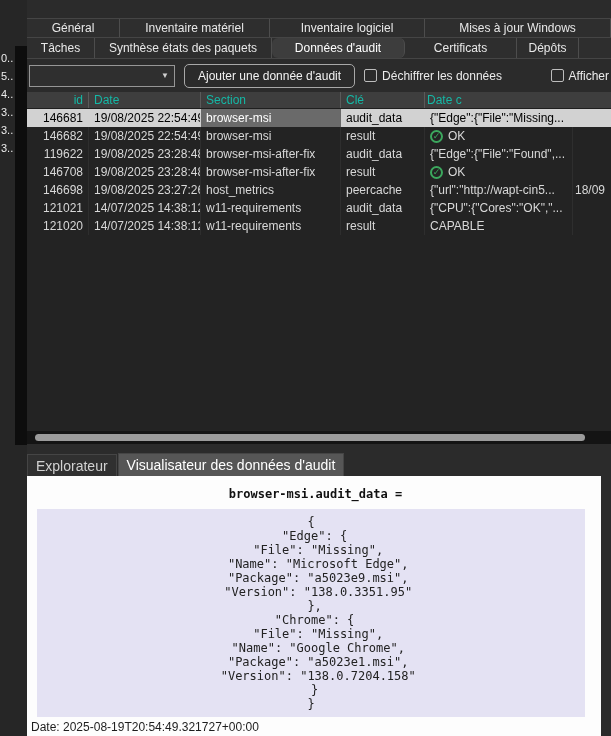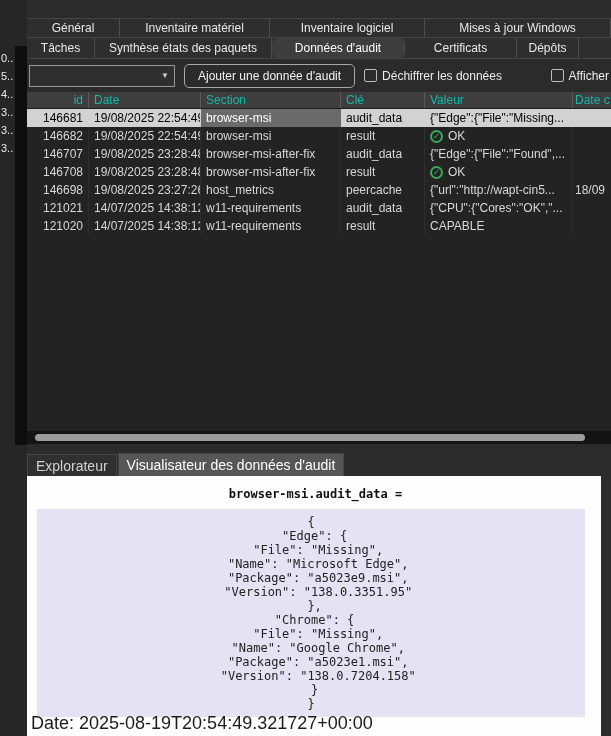--- a/index.html
+++ b/index.html
@@ -54,21 +54,21 @@
   .hscroll .thumb { position:absolute; top:3px; left:8px; right:26px; height:7px; border-radius:3.5px; background:#9b9b9b; }
   .gap2 { height:9px; flex:none; }
 
   .btabs { flex:none; height:23px; display:flex; align-items:flex-end; gap:1px; }
   .btab { height:22px; display:flex; align-items:center; padding:0 8px; font-size:14px; color:#d2d2d2; background:#303030; border:1px solid #454545; border-bottom:none; white-space:nowrap; }
   .btab.active { background:#565656; color:#ffffff; height:23px; }
 
   .viewer { flex:1; background:#fdfdfd; margin-right:10px; position:relative; padding:11px 16px 16px 10px; overflow:hidden;text-align:center; }
   .vtitle { font-family:"DejaVu Sans Mono", monospace; font-weight:bold; font-size:12px; color:#111; padding-left:9px; white-space:nowrap; }
   .vjson { margin-top:8px; background:#e4e2f3; padding:6px 10px; font-family:"DejaVu Sans Mono", monospace; font-size:12px; line-height:14px; color:#222; white-space:pre; overflow:hidden; }
-  .vdate { position:absolute; left:4px; bottom:2px; font-size:18px; color:#1d1d1d; white-space:nowrap; }
+  .vdate { position:absolute; left:4px; bottom:2px; font-size:12px; color:#1d1d1d; white-space:nowrap; }
 </style>
 </head>
 <body>
 
 <div class="app">
 
   <div class="left-strip">
     <div class="host-frag">
         <div>0..</div>
         <div>5..</div>
@@ -112,21 +112,20 @@
         <span class="box"></span>
         <span>Afficher</span>
       </label>
     </div>
 
     <div class="ghead">
         <div class="c id">id</div>
         <div class="c date">Date</div>
         <div class="c sec">Section</div>
         <div class="c key">Clé</div>
-        <div class="c val">Valeur</div>
         <div class="c dc">Date c</div>
       </div>
     <div class="gbody">
         <div class="grow selected">
           <div class="c id">146681</div>
           <div class="c date">19/08/2025 22:54:49</div>
           <div class="c sec">browser-msi</div>
           <div class="c key">audit_data</div>
           <div class="c val">
             <span>{"Edge":{"File":"Missing...</span>
@@ -138,21 +137,21 @@
           <div class="c date">19/08/2025 22:54:49</div>
           <div class="c sec">browser-msi</div>
           <div class="c key">result</div>
           <div class="c val">
             <span class="okring">✓</span>
             <span>OK</span>
           </div>
           <div class="c dc"></div>
         </div>
         <div class="grow">
-          <div class="c id">146707</div>
+          <div class="c id">119622</div>
           <div class="c date">19/08/2025 23:28:48</div>
           <div class="c sec">browser-msi-after-fix</div>
           <div class="c key">audit_data</div>
           <div class="c val">
             <span>{"Edge":{"File":"Found",...</span>
           </div>
           <div class="c dc"></div>
         </div>
         <div class="grow">
           <div class="c id">146708</div>

